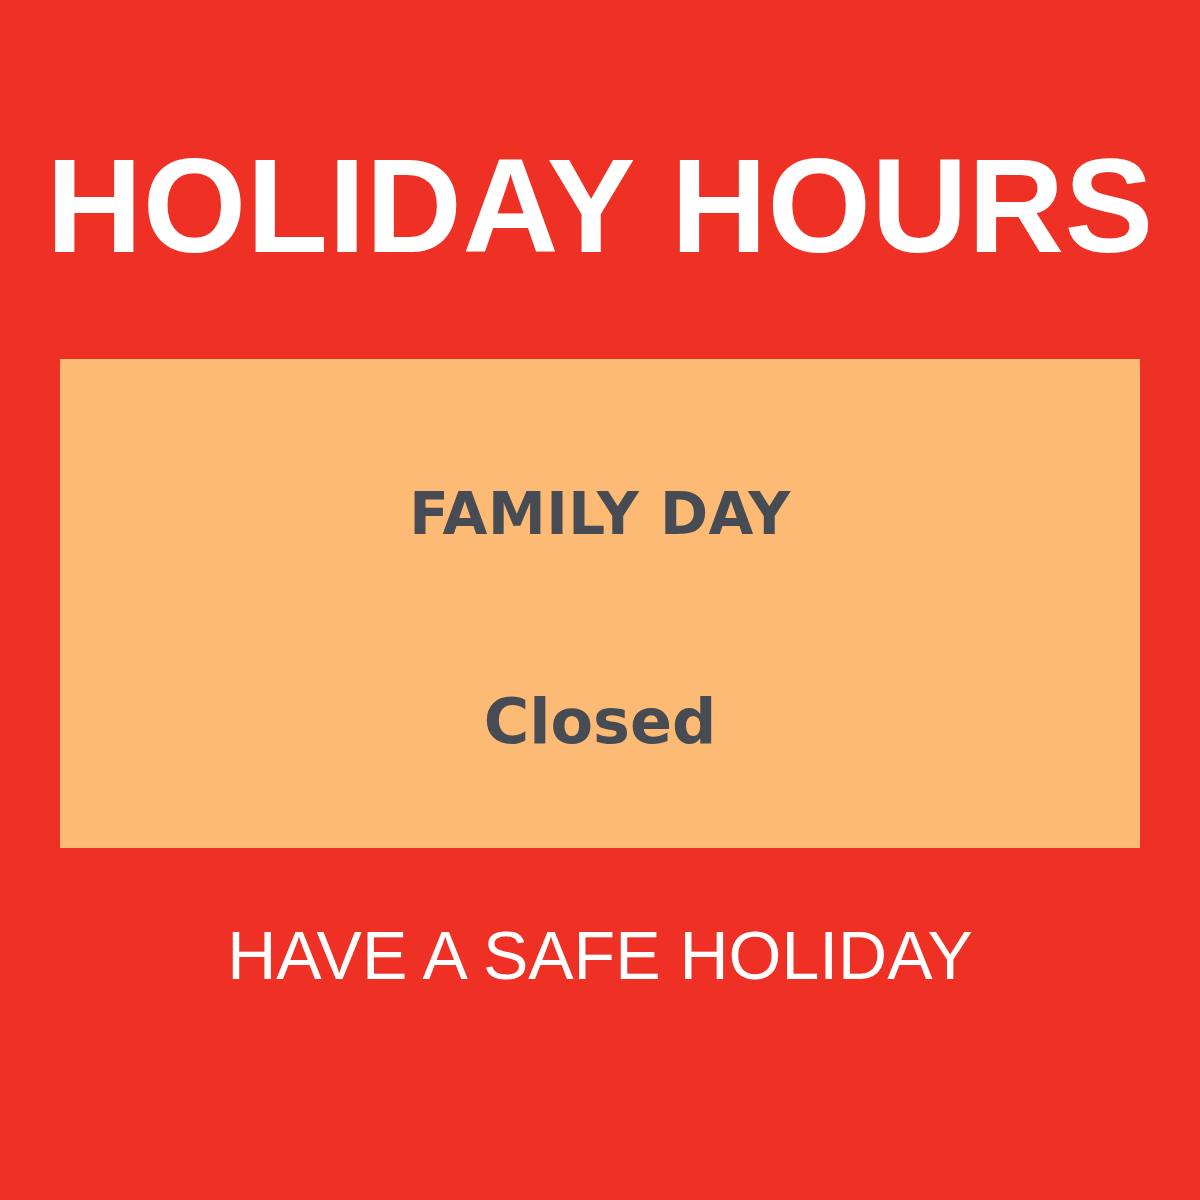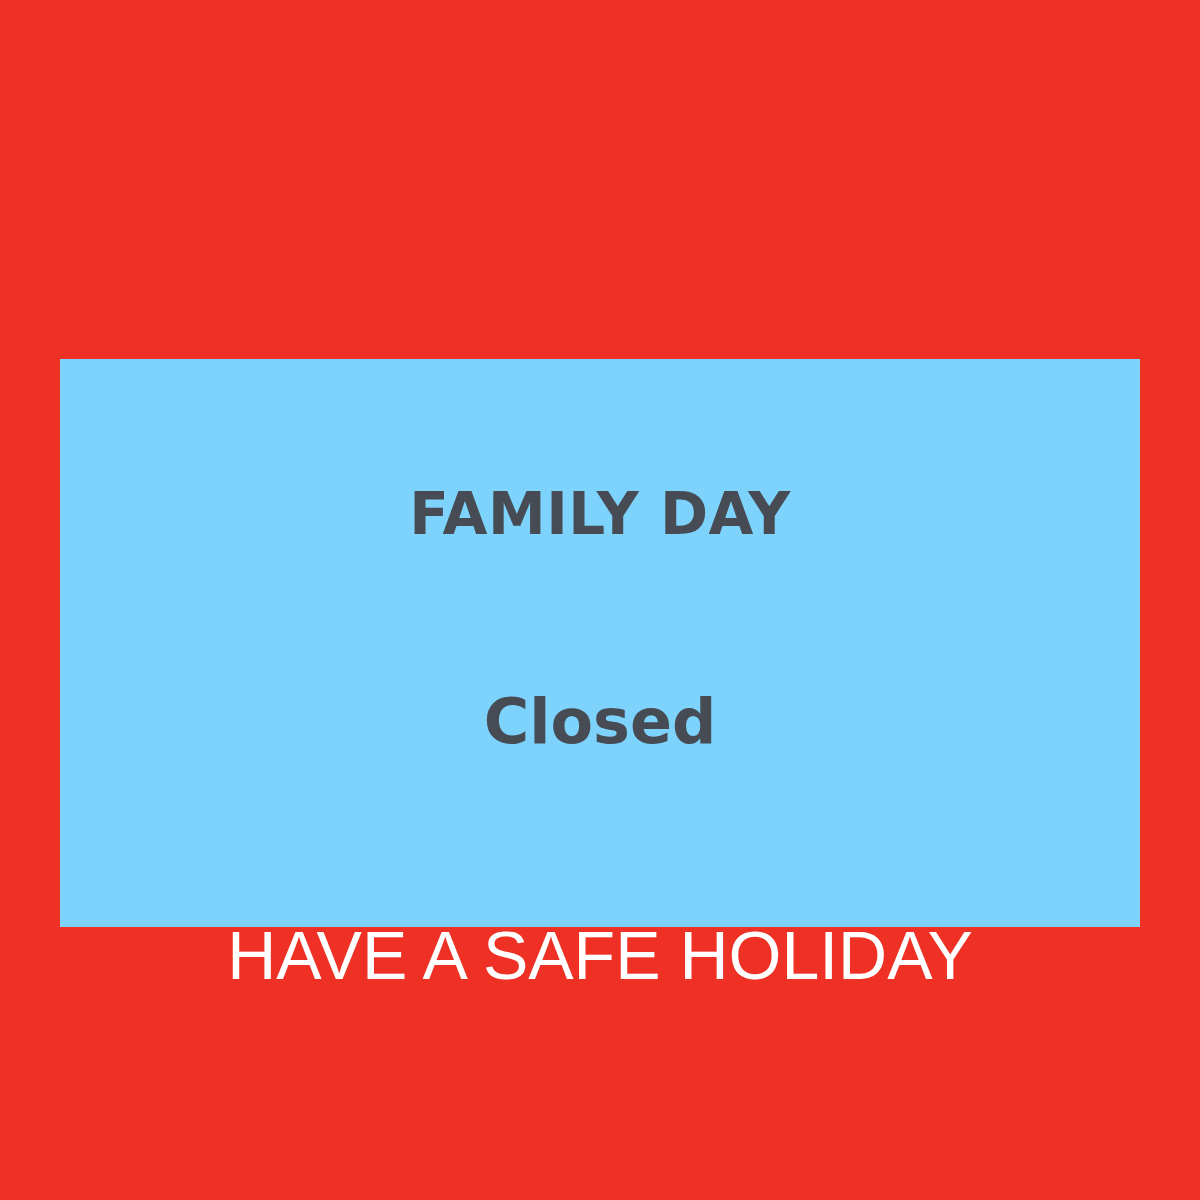--- a/index.html
+++ b/index.html
@@ -36,22 +36,22 @@
     letter-spacing: 0.5px;
     white-space: nowrap;
   }
 
   
   .info-card {
     position: absolute;
     left: 60px;
     top: 359px;
     width: 1080px;
-    height: 568px;
-    background: #7dd3fc;
+    height: 489px;
+    background: #fdba74;
     box-sizing: border-box;
     border-radius: 0;
   }
 
   .card-inner {
     position: absolute;
     left: 0;
     top: 0;
     width: 100%;
     height: 100%;
@@ -114,20 +114,21 @@
     line-height: 1.0;
     letter-spacing: 0px;
     white-space: nowrap;
   }
 </style>
 </head>
 <body>
 
 <div class="sign">
 
+  <div class="sign-title">HOLIDAY HOURS</div>
 
   <div class="info-card">
     <div class="card-inner">
 
       <div class="holiday-name">FAMILY DAY</div>
 
 
       <div class="holiday-status">Closed</div>
 
     </div>

